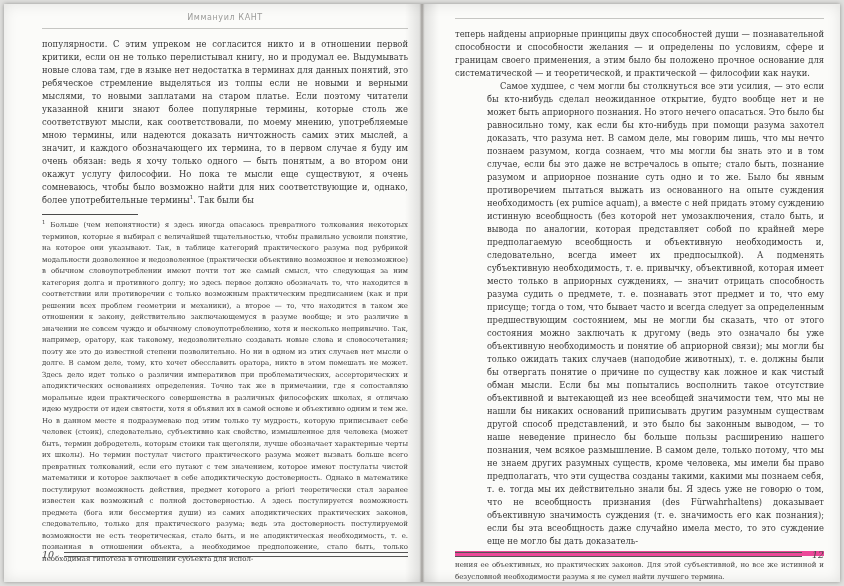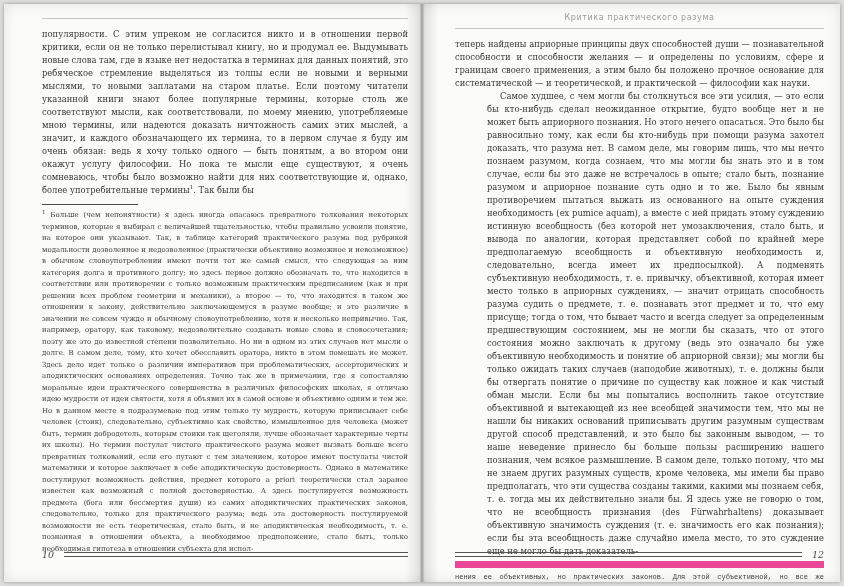--- a/index.html
+++ b/index.html
@@ -58,26 +58,25 @@
     border:none;border-top:1px solid #4a4a4a;
     width:96px;margin:7px 0 5px 0;
   }
   .footnote{
     font-size:7px;line-height:11.5px;
     text-align:justify;hyphens:auto;
     color:#3e3e3e;
   }
   .footnote-cont{
     margin-top:3px;
-    border-top:7px solid #ec4899;
+    border-top:5px solid #ec4899;
     padding-top:4px;
     font-size:7px;line-height:11.5px;
     text-align:justify;hyphens:auto;
     color:#3e3e3e;
-    font-family:Liberation Mono, monospace;
   }
   .pagebar{
     position:absolute;bottom:22px;
     display:flex;align-items:center;gap:10px;
   }
   .page.left .pagebar{left:38px;right:14px;}
   .page.right .pagebar{left:33px;right:16px;}
   .pagenum{
     font-style:italic;font-size:9.5px;color:#4a4a4a;
     flex:0 0 auto;
@@ -86,34 +85,34 @@
     flex:1 1 auto;height:3px;
     border-top:1px solid #555;border-bottom:1px solid #555;
   }
 </style>
 </head>
 <body>
 
 <div class="spread">
 
   <div class="page left">
+    <div class="running-header">Иммануил КАНТ</div>
     <hr class="header-rule">
     <div class="body-text">
       <p><span>популярности. С этим упреком не согласится никто и в отношении первой критики, если он не только перелистывал книгу, но и продумал ее. Выдумывать новые слова там, где в языке нет недостатка в терминах для данных понятий, это ребяческое стремление выделяться из толпы если не новыми и верными мыслями, то новыми заплатами на старом платье. Если поэтому читатели указанной книги знают более популярные термины, которые столь же соответствуют мысли, как соответствовали, по моему мнению, употребляемые мною термины, или надеются доказать ничтожность самих этих мыслей, а значит, и каждого обозначающего их термина, то в первом случае я буду им очень обязан: ведь я хочу только одного — быть понятым, а во втором они окажут услугу философии. Но пока те мысли еще существуют, я очень сомневаюсь, чтобы было возможно найти для них соответствующие и, однако, более употребительные термины</span><sup class="fn-ref">1</sup><span>. Так были бы</span></p>
     </div>
     <hr class="footnote-sep">
     <div class="footnote"><sup class="fn-ref">1</sup><span> Больше (чем непонятности) я здесь иногда опасаюсь превратного толкования некоторых терминов, которые я выбирал с величайшей тщательностью, чтобы правильно усвоили понятие, на которое они указывают. Так, в таблице категорий практического разума под рубрикой модальности дозволенное и недозволенное (практически объективно возможное и невозможное) в обычном словоупотреблении имеют почти тот же самый смысл, что следующая за ним категория долга и противного долгу; но здесь первое должно обозначать то, что находится в соответствии или противоречии с только возможным практическим предписанием (как и при решении всех проблем геометрии и механики), а второе — то, что находится в таком же отношении к закону, действительно заключающемуся в разуме вообще; и это различие в значении не совсем чуждо и обычному словоупотреблению, хотя и несколько непривычно. Так, например, оратору, как таковому, недозволительно создавать новые слова и словосочетания; поэту же это до известной степени позволительно. Но ни в одном из этих случаев нет мысли о долге. В самом деле, тому, кто хочет обесславить оратора, никто в этом помешать не может. Здесь дело идет только о различии императивов при проблематических, ассерторических и аподиктических основаниях определения. Точно так же в примечании, где я сопоставляю моральные идеи практического совершенства в различных философских школах, я отличаю идею мудрости от идеи святости, хотя я объявил их в самой основе и объективно одним и тем же. Но в данном месте я подразумеваю под этим только ту мудрость, которую приписывает себе человек (стоик), следовательно, субъективно как свойство, измышленное для человека (может быть, термин добродетель, которым стоики так щеголяли, лучше обозначает характерные черты их школы). Но термин постулат чистого практического разума может вызвать больше всего превратных толкований, если его путают с тем значением, которое имеют постулаты чистой математики и которое заключает в себе аподиктическую достоверность. Однако в математике постулируют возможность действия, предмет которого a priori теоретически стал заранее известен как возможный с полной достоверностью. А здесь постулируется возможность предмета (бога или бессмертия души) из самих аподиктических практических законов, следовательно, только для практического разума; ведь эта достоверность постулируемой возможности не есть теоретическая, стало быть, и не аподиктическая необходимость, т. е. познанная в отношении объекта, а необходимое предположение, стало быть, только необходимая гипотеза в отношении субъекта для испол-</span></div>
     <div class="pagebar">
       <span class="pagenum">10</span>
       <div class="double-rule"></div>
     </div>
   </div>
 
   <div class="page right">
-    <div class="running-header">Критика практического разума</div>
     <hr class="header-rule">
     <div class="body-text">
       <p>теперь найдены априорные принципы двух способностей души — познавательной способности и способности желания — и определены по условиям, сфере и границам своего применения, а этим было бы положено прочное основание для систематической — и теоретической, и практической — философии как науки.</p>
       <p class="indent">Самое худшее, с чем могли бы столкнуться все эти усилия, — это если бы кто-нибудь сделал неожиданное открытие, будто вообще нет и не может быть априорного познания. Но этого нечего опасаться. Это было бы равносильно тому, как если бы кто-нибудь при помощи разума захотел доказать, что разума нет. В самом деле, мы говорим лишь, что мы нечто познаем разумом, когда сознаем, что мы могли бы знать это и в том случае, если бы это даже не встречалось в опыте; стало быть, познание разумом и априорное познание суть одно и то же. Было бы явным противоречием пытаться выжать из основанного на опыте суждения необходимость (ex pumice aquam), а вместе с ней придать этому суждению истинную всеобщность (без которой нет умозаключения, стало быть, и вывода по аналогии, которая представляет собой по крайней мере предполагаемую всеобщность и объективную необходимость и, следовательно, всегда имеет их предпосылкой). А подменять субъективную необходимость, т. е. привычку, объективной, которая имеет место только в априорных суждениях, — значит отрицать способность разума судить о предмете, т. е. познавать этот предмет и то, что ему присуще; тогда о том, что бывает часто и всегда следует за определенным предшествующим состоянием, мы не могли бы сказать, что от этого состояния можно заключать к другому (ведь это означало бы уже объективную необходимость и понятие об априорной связи); мы могли бы только ожидать таких случаев (наподобие животных), т. е. должны были бы отвергать понятие о причине по существу как ложное и как чистый обман мысли. Если бы мы попытались восполнить такое отсутствие объективной и вытекающей из нее всеобщей значимости тем, что мы не нашли бы никаких оснований приписывать другим разумным существам другой способ представлений, и это было бы законным выводом, — то наше неведение принесло бы больше пользы расширению нашего познания, чем всякое размышление. В самом деле, только потому, что мы не знаем других разумных существ, кроме человека, мы имели бы право предполагать, что эти существа созданы такими, какими мы познаем себя, т. е. тогда мы их действительно знали бы. Я здесь уже не говорю о том, что не всеобщность признания (des Fürwahrhaltens) доказывает объективную значимость суждения (т. е. значимость его как познания); если бы эта всеобщность даже случайно имела место, то это суждение еще не могло бы дать доказатель-</p>
     </div>
     <div class="footnote-cont">нения ее объективных, но практических законов. Для этой субъективной, но все же истинной и безусловной необходимости разума я не сумел найти лучшего термина.</div>
     <div class="pagebar">
       <div class="double-rule"></div>
       <span class="pagenum">12</span>
     </div>

